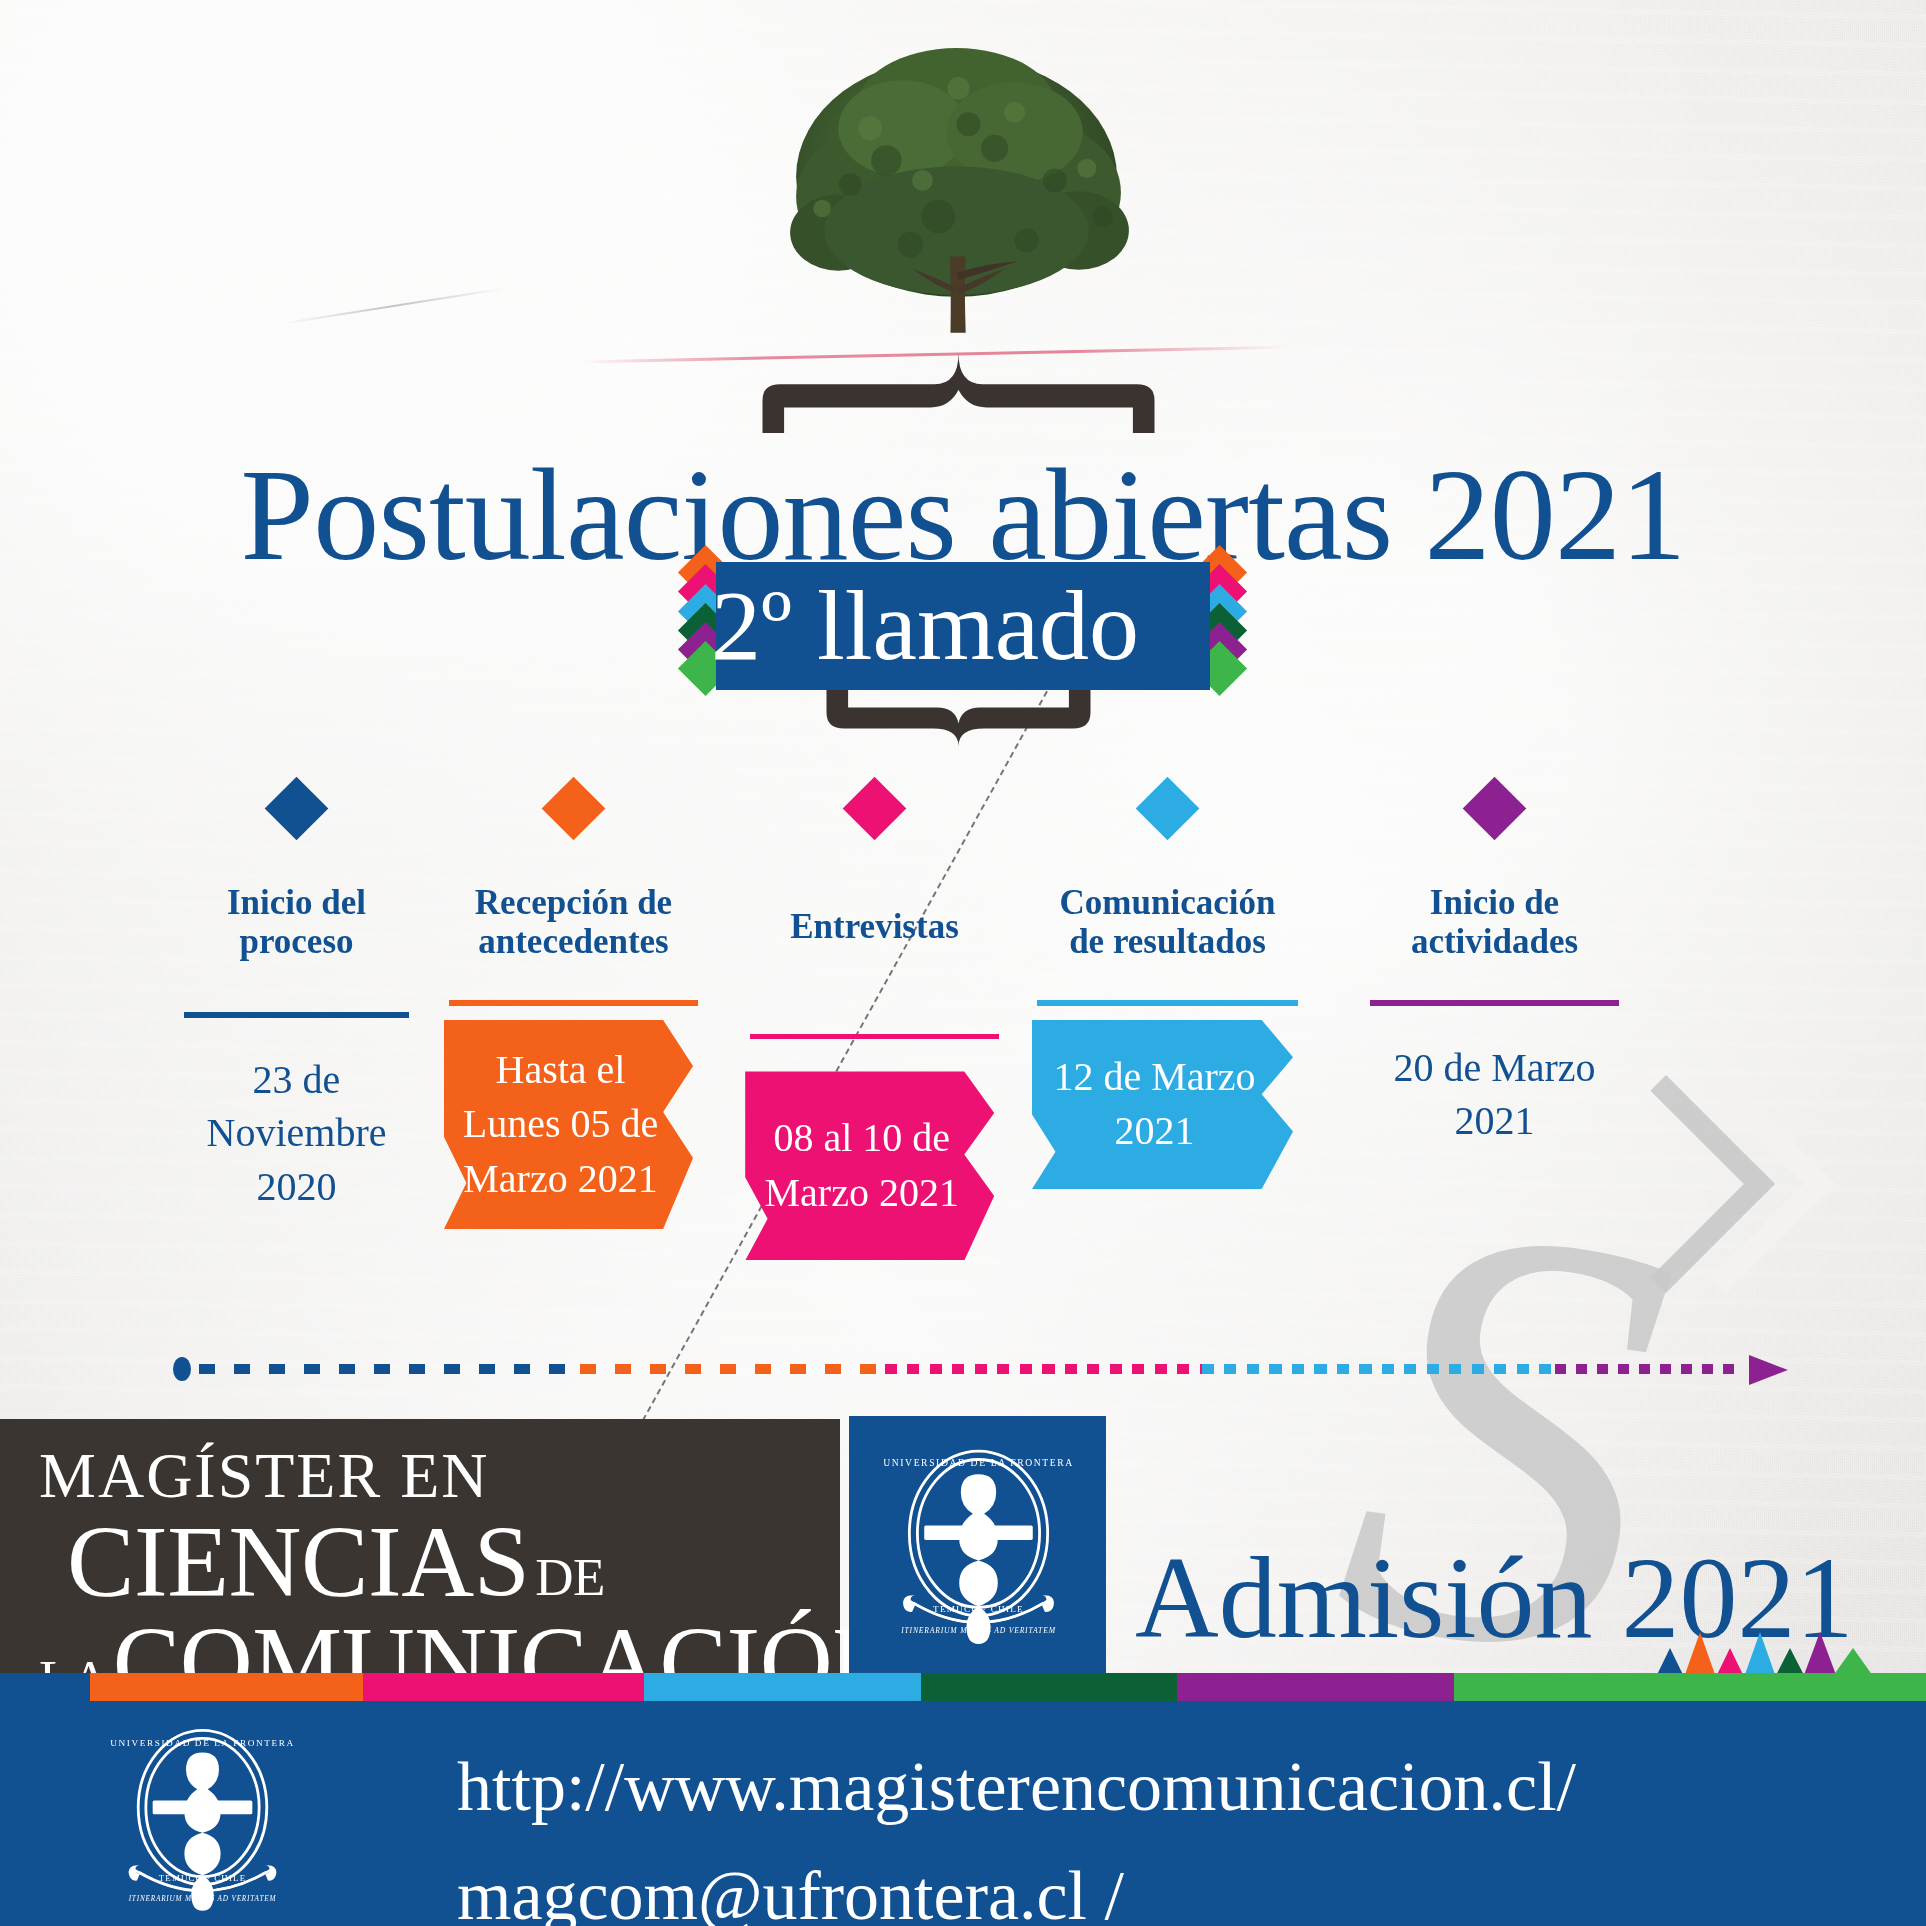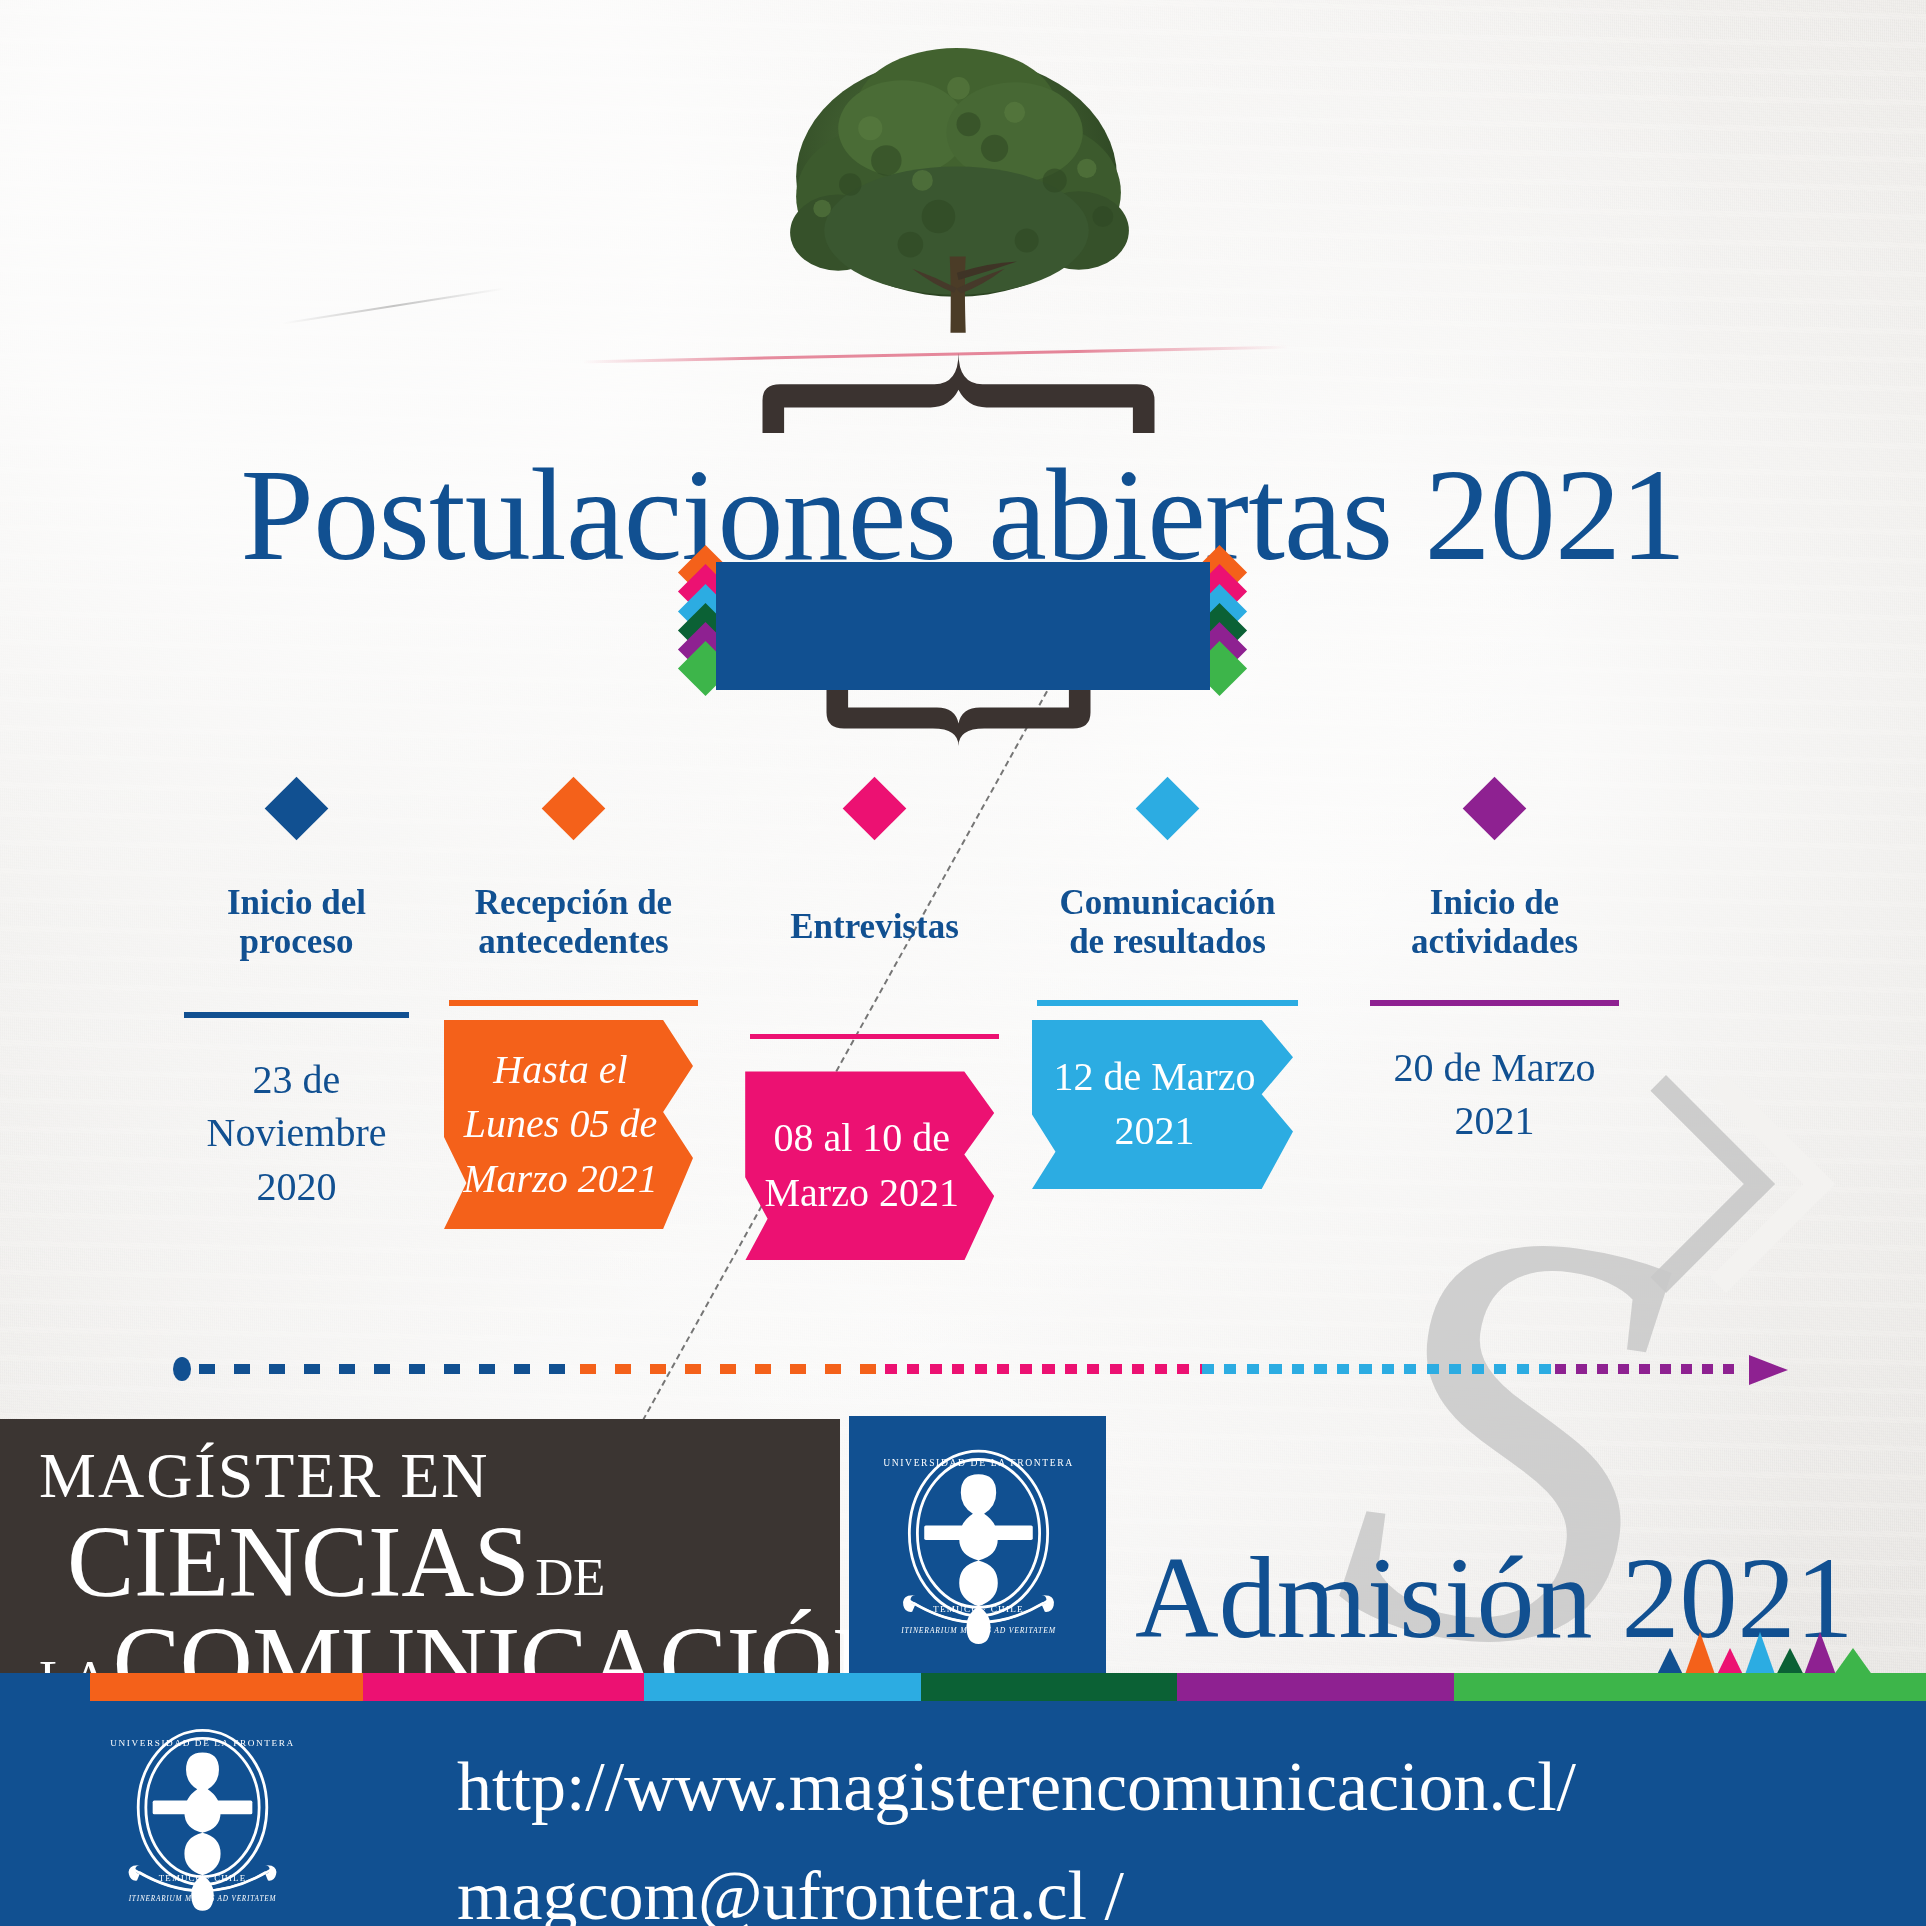--- a/index.html
+++ b/index.html
@@ -256,20 +256,21 @@
         <span class="dmd" style="background: rgb(236, 17, 114); top: 10.4px;"></span>
         <span class="dmd" style="background: rgb(44, 172, 226); top: 30px;"></span>
         <span class="dmd" style="background: rgb(11, 97, 53); top: 49px;"></span>
         <span class="dmd" style="background: rgb(142, 33, 145); top: 68px;"></span>
         <span class="dmd" style="background: rgb(61, 181, 74); top: 87px;"></span>
       </div>
     <div class="badge-core">
       <span class="pt l"></span>
       <span class="pt r"></span>
     </div>
+    <div class="badge-text">2º llamado</div>
   </div>
 
   <div class="brace-bot">
     <svg viewBox="0 0 660 140" xmlns="http://www.w3.org/2000/svg">
       <path d="M0 0 L0 56 Q0 96 44 96 L266 96 Q330 96 330 140 Q330 96 394 96 L616 96 Q660 96 660 56 L660 0 L606 0 L606 44 L384 44 Q338 44 330 84 Q322 44 276 44 L54 44 L54 0 Z" fill="#3b3330"></path>
     </svg>
   </div>
 
   <div class="timeline" id="timeline">
       <div class="col" style="left: 0px; width: 281px;">
@@ -287,21 +288,21 @@
         </div>
       </div>
       <div class="col" style="left: 265px; width: 305px;">
         <div class="marker" style="background: rgb(244, 97, 26);"></div>
         <div class="ttl" style="margin-top: 52px; width: 305px; margin-left: 0px;">
           <div>Recepción de</div>
           <div>antecedentes</div>
         </div>
         <div style="margin-top: 39px; height: 0px;"></div>
         <div class="rule" style="background: rgb(244, 97, 26); width: 249px; margin-left: 28px;"></div>
-        <div class="arrowbox" style="background: rgb(244, 97, 26); width: 249px; height: 209px; margin-left: 23px; font-style: italic;">
+        <div class="arrowbox" style="background: rgb(244, 97, 26); width: 249px; height: 209px; margin-left: 23px;">
           <div style="padding: 0px 28px 0px 12px;">
             <div>Hasta el</div>
             <div>Lunes 05 de</div>
             <div>Marzo 2021</div>
           </div>
         </div>
       </div>
       <div class="col" style="left: 578px; width: 281px;">
         <div class="marker" style="background: rgb(236, 17, 114);"></div>
         <div class="ttl" style="margin-top: 76px; width: 281px; margin-left: 0px;">

